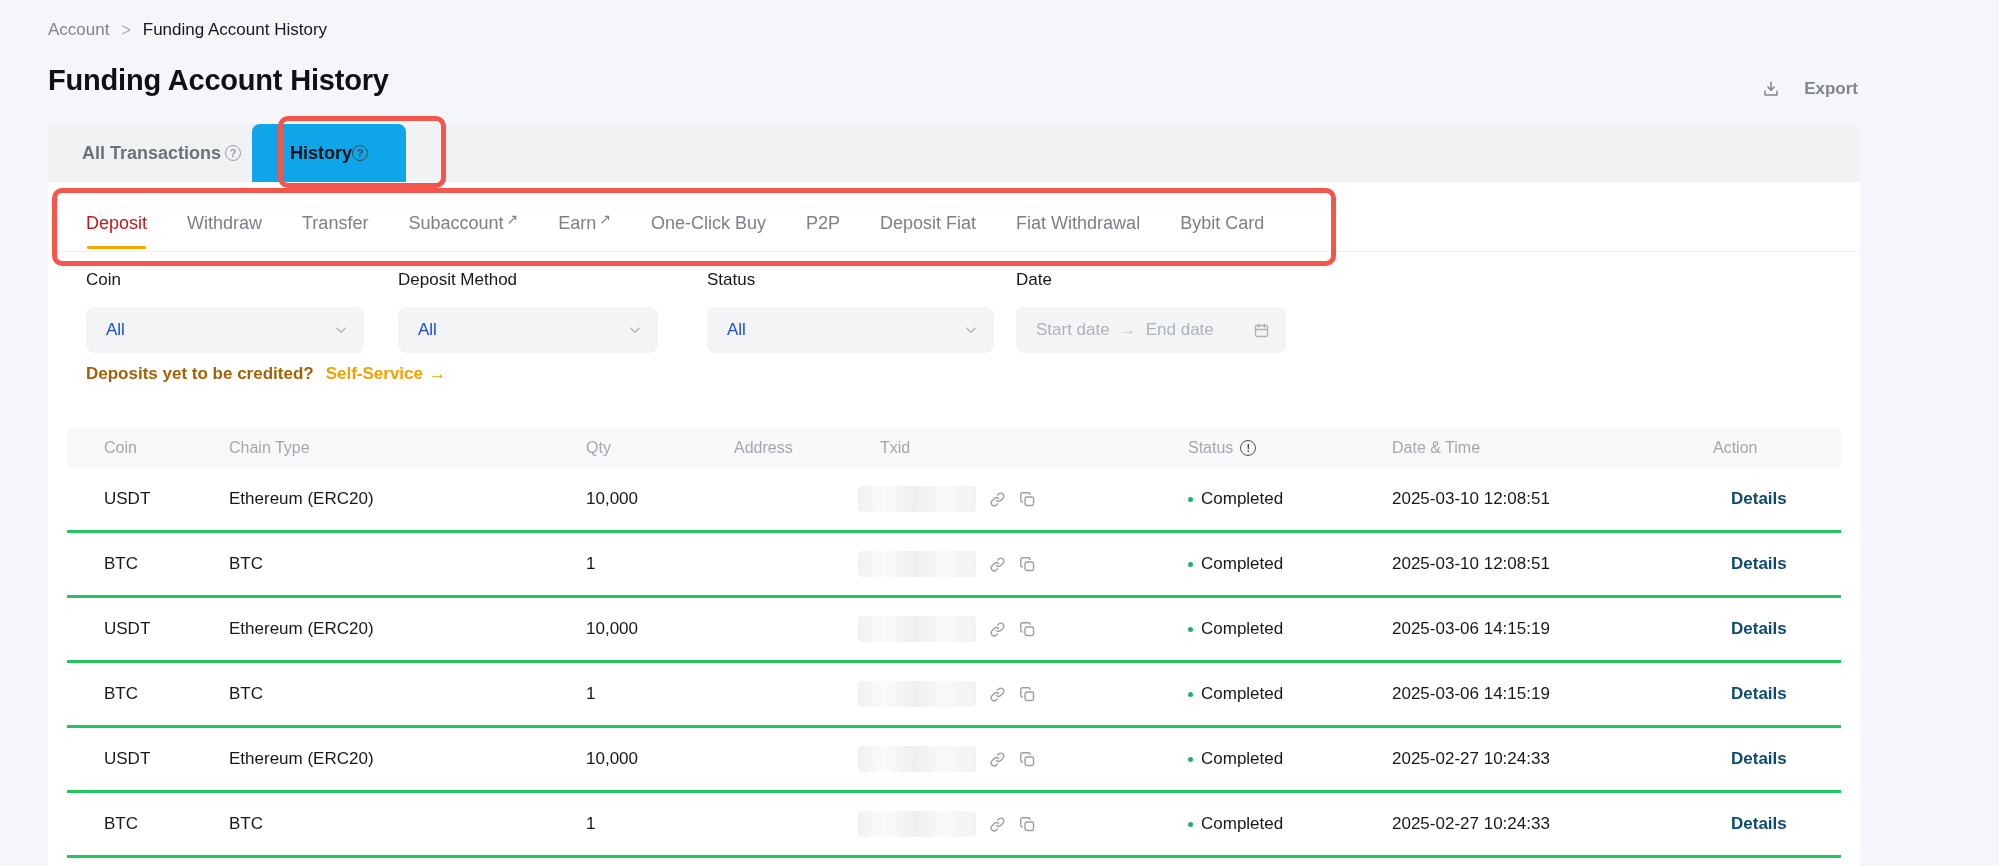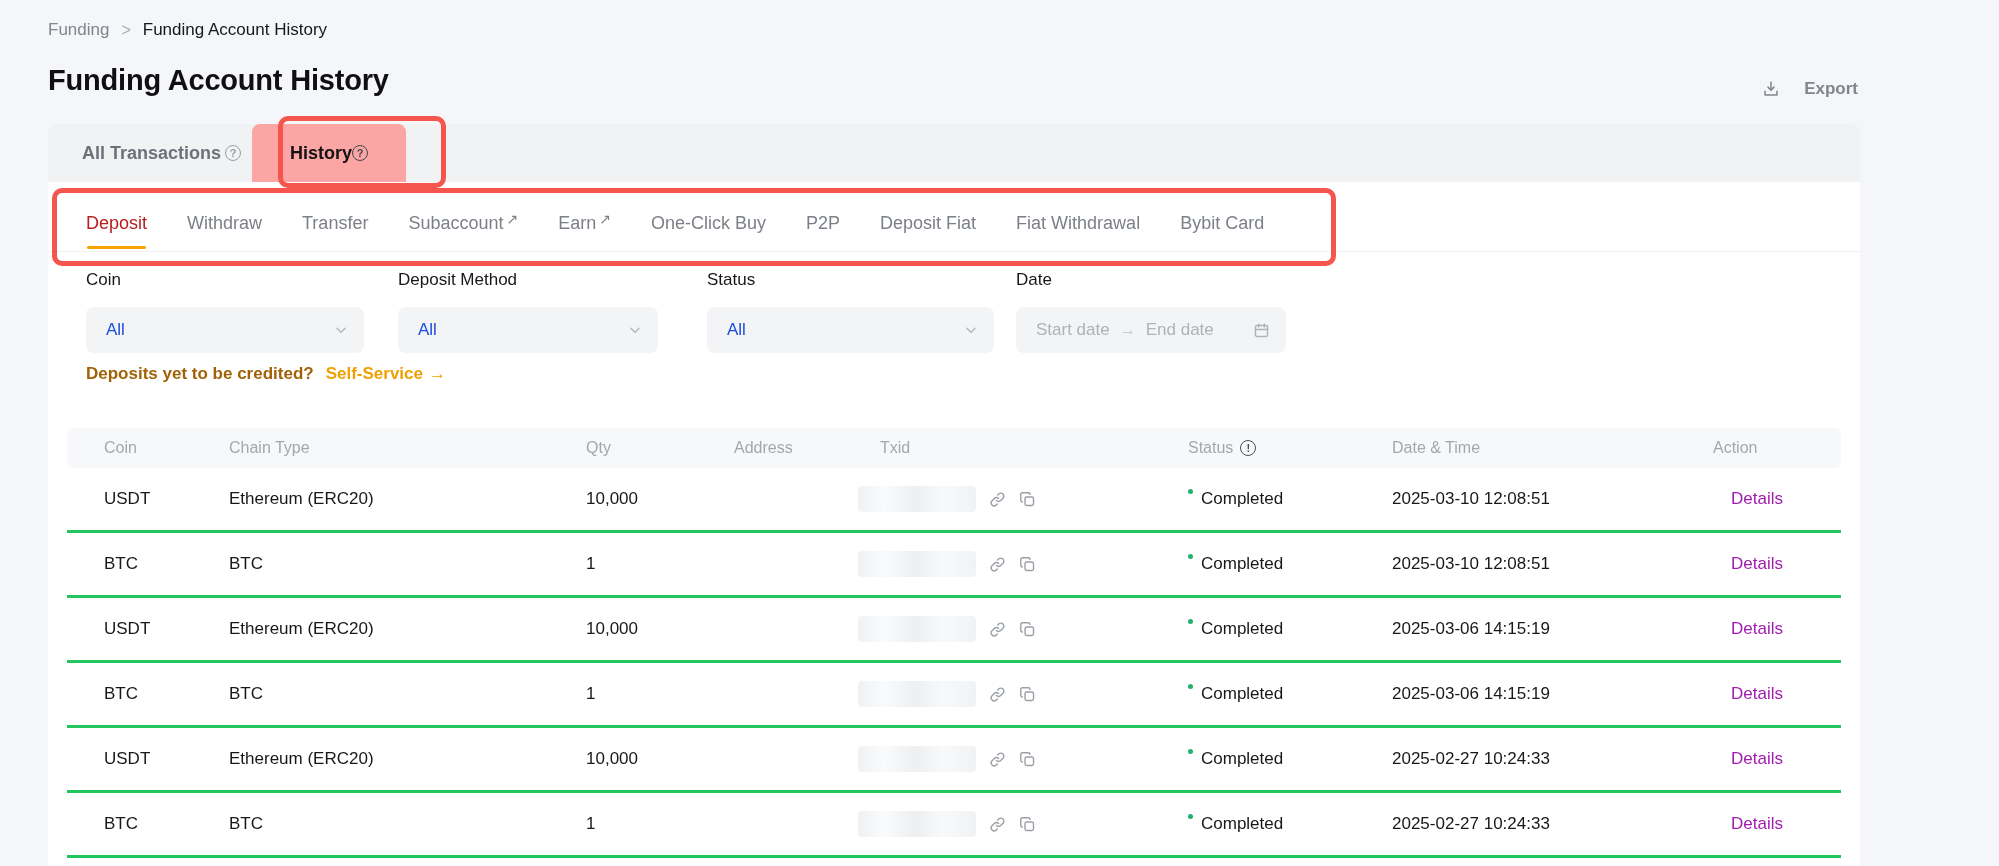--- a/index.html
+++ b/index.html
@@ -21,21 +21,21 @@
   
   .page-title { position:absolute; left:48px; top:64px; font-size:29px; font-weight:700; letter-spacing:-0.2px; color:#101014; }
   .export-btn { position:absolute; right:141px; top:79px; display:flex; align-items:center; gap:24px; color:#81858c; font-size:17px; font-weight:600; cursor:pointer; }
 
   
   .card { position:absolute; left:48px; top:124px; width:1812px; height:742px; background:#ffffff; border-radius:8px 8px 0 0; }
 
   
   .tabstrip { height:58px; background:#f0f2f4; border-radius:8px 8px 0 0; display:flex; align-items:stretch; }
   .tab-all { width:204px; padding-left:34px; display:flex; align-items:center; gap:4px; color:#6d727a; font-size:18px; font-weight:700; cursor:pointer; }
-  .tab-history { width:154px; background:#fca5a5; border-radius:8px 8px 0 0; display:flex; align-items:center; justify-content:center; gap:0; color:#121214; font-size:18px; font-weight:700; cursor:pointer; }
+  .tab-history { width:154px; background:#0ea5e9; border-radius:8px 8px 0 0; display:flex; align-items:center; justify-content:center; gap:0; color:#121214; font-size:18px; font-weight:700; cursor:pointer; }
   .qmark { width:16px; height:16px; min-width:16px; border:1.5px solid #9aa0a8; border-radius:50%; color:#9aa0a8; font-size:11px; font-weight:700; display:inline-flex; align-items:center; justify-content:center; line-height:1; }
   .qmark.dark { border-color:#43474e; color:#43474e; }
 
   
   .subtabs { display:flex; align-items:center; gap:40px; height:70px; padding:14px 0 0 38px; border-bottom:1px solid #eef0f2; font-size:18px; color:#7c8087; }
   .subtab { position:relative; display:flex; align-items:baseline; gap:3px; cursor:pointer; white-space:nowrap; }
   .subtab.active { color:#b91c1c; font-weight:400;justify-content:flex-end; }
   .subtab.active::after { content:""; position:absolute; left:1px; right:1px; bottom:-15px; height:3px; background:#f7a600; border-radius:2px; }
   .ext-arrow { font-size:14px; color:#7c8087; position:relative; top:-5px; }
 
@@ -58,43 +58,43 @@
   .notice-link { color:#f0a000; font-weight:600; margin-left:12px; cursor:pointer; }
   .notice-arrow { color:#f0a000; font-weight:600; margin-left:6px; cursor:pointer; }
 
   
   .tbl { position:absolute; left:19px; top:304px; width:1774px; font-size:17px; }
   .thead, .trow { display:grid; grid-template-columns:125px 357px 148px 146px 308px 204px 321px 128px; align-items:center; padding-left:37px; }
   .thead { height:40px; background:#f7f8fa; border-radius:6px; color:#a3a7ae; font-size:16px; }
   .trow { height:65px; border-bottom:3px solid #22c55e; color:#17181a; }
   .th-status { display:flex; align-items:center; }
   .info-icon { width:16px; height:16px; min-width:16px; border:1.5px solid #4b4f55; border-radius:50%; color:#4b4f55; font-size:11px; font-weight:700; display:inline-flex; align-items:center; justify-content:center; margin-left:7px; line-height:1; }
-  .cell-status { display:flex; }
+  .cell-status { display:flex; align-items:center; }
   .dot { width:5px; height:5px; border-radius:50%; background:#20b26c; margin-right:8px; }
   .cell-txid { display:flex; align-items:center; gap:13px; }
   .blur-box { width:118px; height:26px; margin-left:-22px; border-radius:4px;
     background:linear-gradient(90deg,#eff1f3 0%,#fafbfc 22%,#edeff1 48%,#f8f9fa 72%,#f1f2f4 100%); }
   .icon-btn { display:flex; align-items:center; cursor:pointer; }
   .cell-action { padding-left:18px; }
-  .details-link { color:#a21caf; font-weight:400; cursor:pointer; }
+  .details-link { color:#0c4a6e; font-weight:700; cursor:pointer; }
 
   
   .anno { position:absolute; border:5px solid #f4564e; border-radius:10px; pointer-events:none; z-index:20; background:transparent; }
   .anno-history { left:278px; top:116px; width:168px; height:72px; }
   .anno-subtabs { left:52px; top:188px; width:1284px; height:78px; }
 
   svg { display:block; }
 </style>
 </head>
 <body>
 
 <div class="page">
 
   <div class="breadcrumb">
-    <span class="crumb-parent">Funding</span>
+    <span class="crumb-parent">Account</span>
     <span class="crumb-sep">&gt;</span>
     <span class="crumb-current">Funding Account History</span>
   </div>
 
   <div class="page-title">Funding Account History</div>
   <div class="export-btn">
     <span class="icon-btn">
       <svg width="18" height="18" viewBox="0 0 24 24" fill="none" stroke="#81858c" stroke-width="2" stroke-linecap="round" stroke-linejoin="round">
         <path d="M12 3v10"></path>
           <path d="M8 9.5l4 4 4-4"></path>

